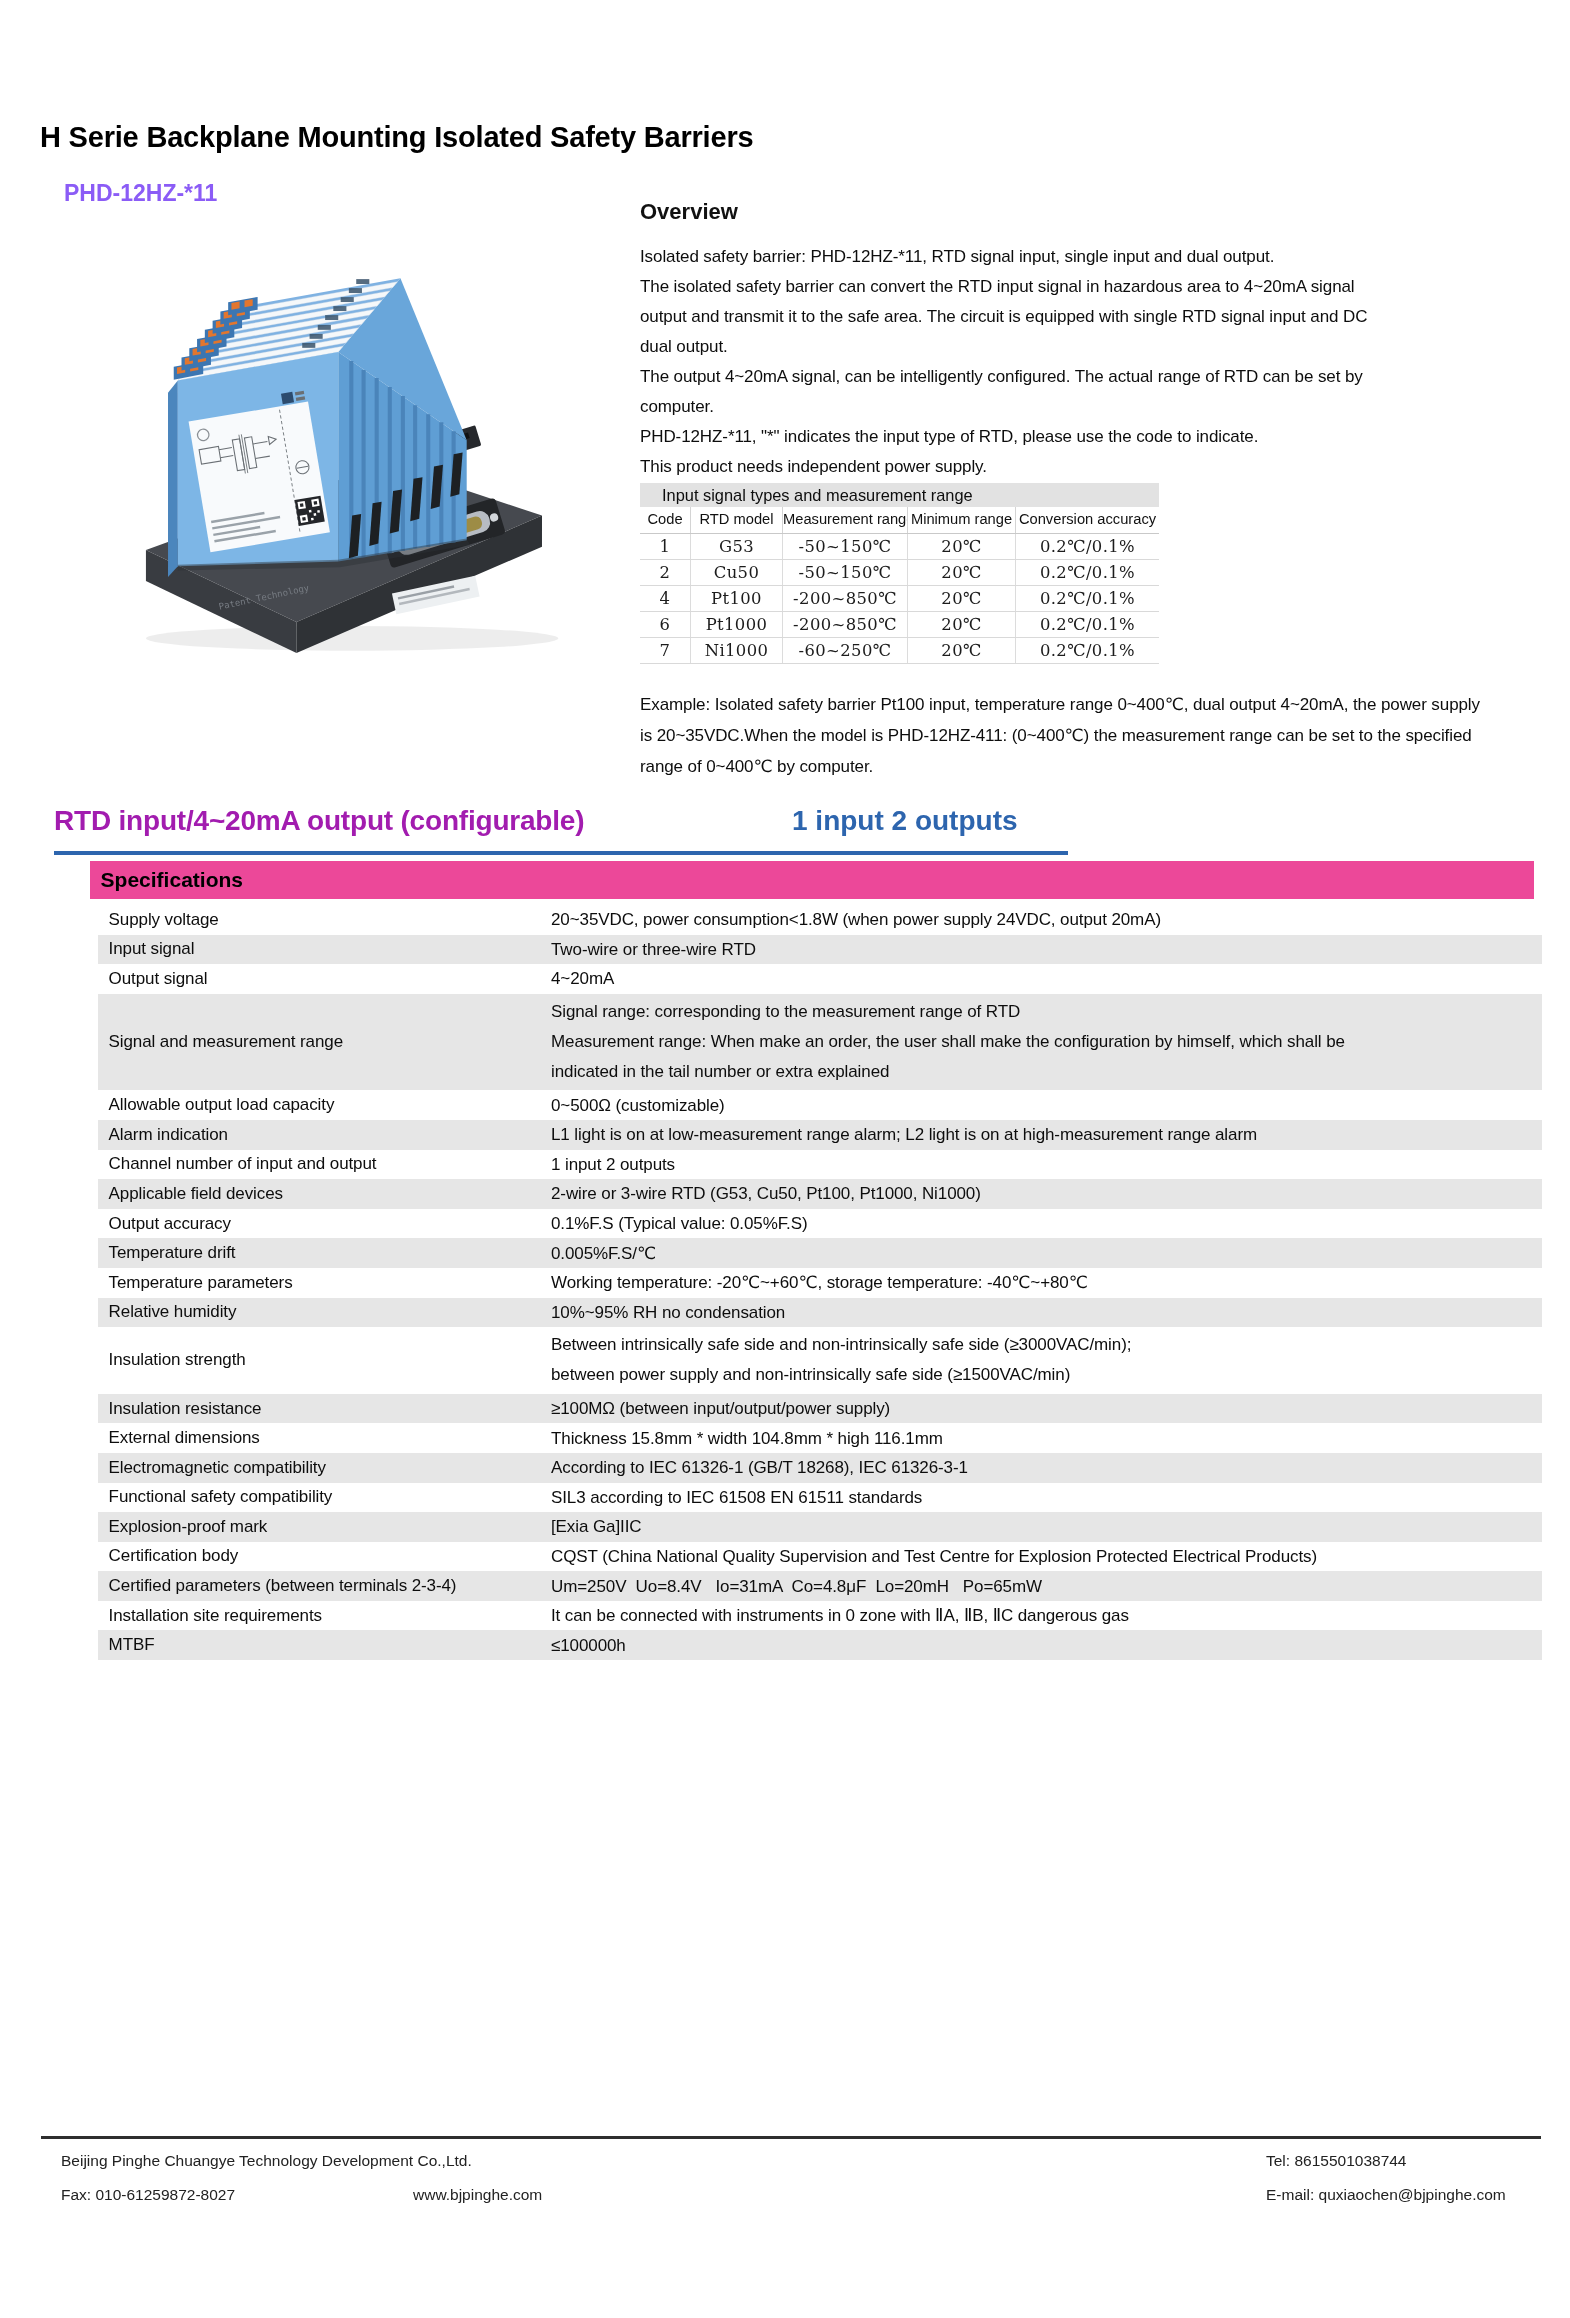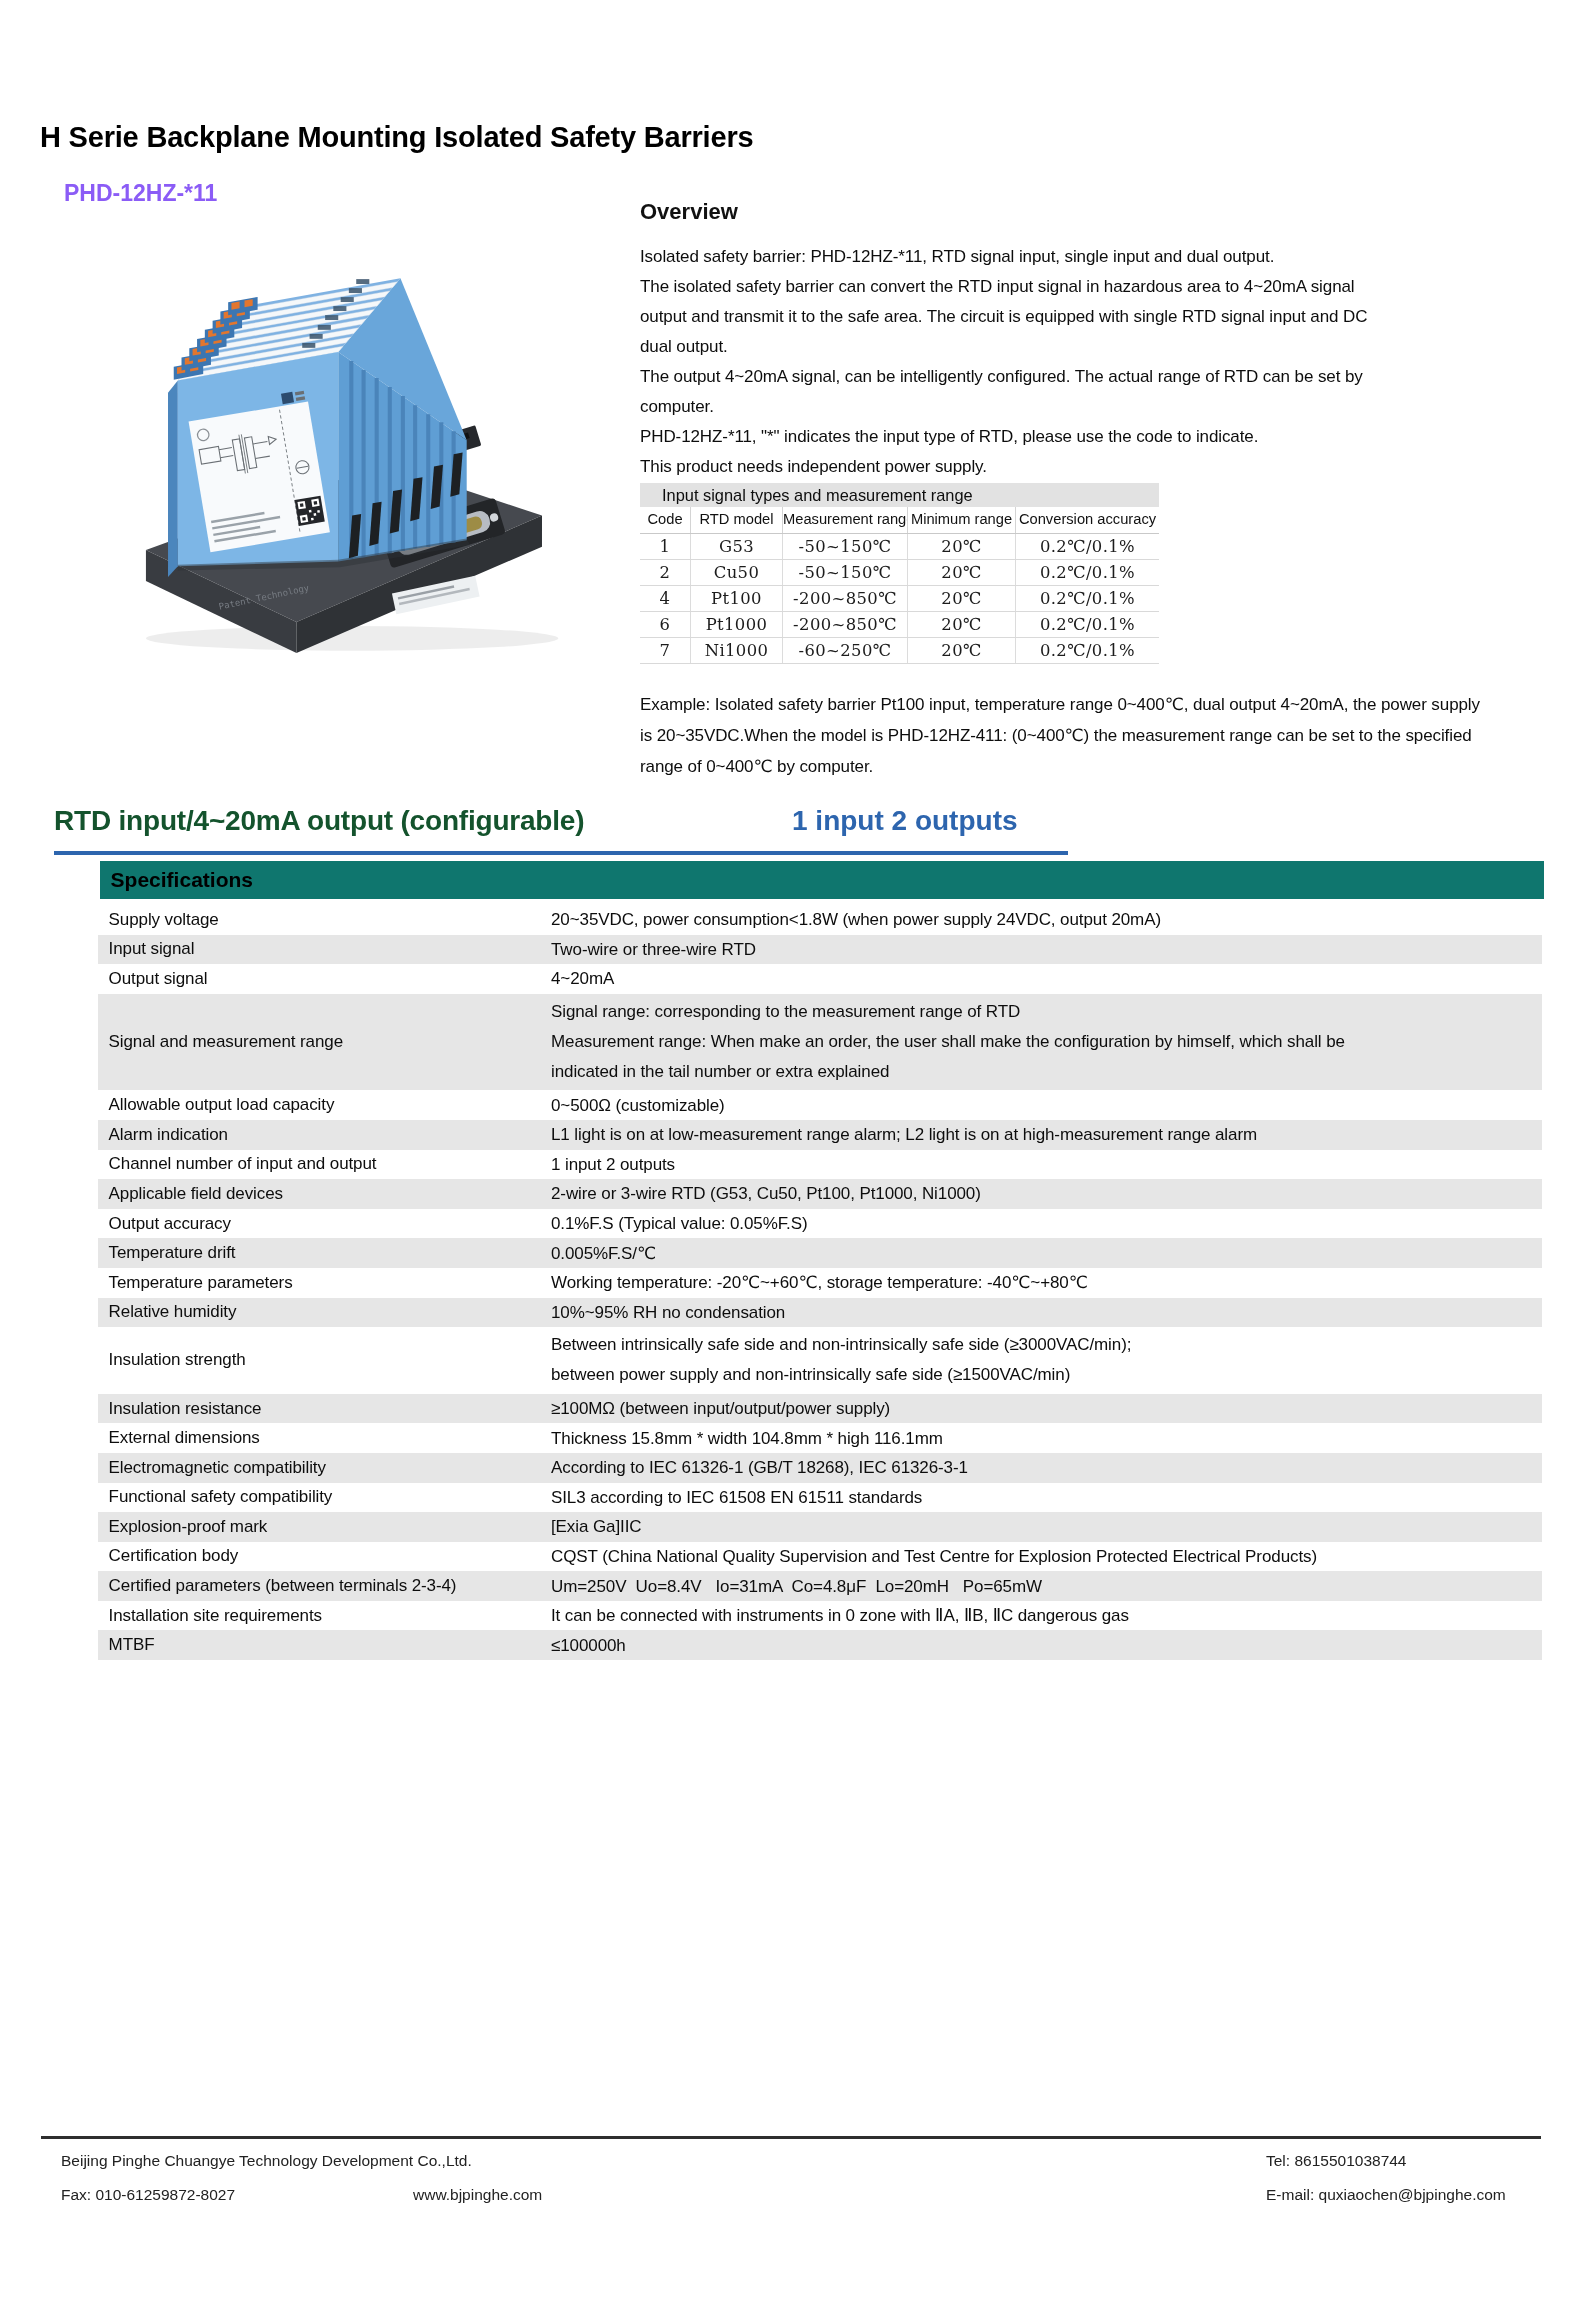--- a/index.html
+++ b/index.html
@@ -23,21 +23,21 @@
   .it-hrow{display:flex;height:27px;border-bottom:1.6px solid #c9c9c9;background:#fff}
   .it-hc{font-size:14.7px;line-height:25px;text-align:center;border-right:0.8px solid #d4d4d4;white-space:nowrap;overflow:hidden}
   .it-row{display:flex;height:26px;border-bottom:0.8px solid #d9d9d9;background:#fff}
   .it-dc{font-family:"DejaVu Serif","Liberation Serif",serif;font-size:16.4px;line-height:25px;text-align:center;letter-spacing:0.4px;border-right:0.8px solid #dcdcdc;color:#1c1c1c;white-space:nowrap;overflow:hidden}
   .c0{width:51px}.c1{width:92px}.c2{width:125px}.c3{width:108px}.c4{width:143px;border-right:none !important}
 
   .sec-left{position:absolute;left:54px;top:805px;font-size:28px;font-weight:700;letter-spacing:-0.2px}
   .sec-right{position:absolute;left:792px;top:805px;font-size:28px;font-weight:700}
   .sec-rule{position:absolute;left:54px;top:851px;width:1014px;height:4.1px}
 
-  .spec-bar{position:absolute;left:100px;top:861px;width:1444px;height:38px;background:#0f766e;font-size:21px;font-weight:700;line-height:38px;padding-left:10.6px;color:#000}
+  .spec-bar{position:absolute;left:90px;top:861px;width:1444px;height:38px;background:#ec4899;font-size:21px;font-weight:700;line-height:38px;padding-left:10.6px;color:#000}
   .spec-table{position:absolute;left:98px;top:905px;width:1444px}
   .sp-row{display:flex;align-items:center;min-height:29.4px}
   .sp-row.shade{background:#e6e6e6}
   .sp-label{width:453px;padding-left:10.6px;font-size:17px;flex-shrink:0;color:#0d0d0d;letter-spacing:-0.1px}
   .sp-val{flex:1;padding:3.3px 13px 3.3px 0;font-size:17px;white-space:pre-wrap;color:#0d0d0d;letter-spacing:-0.1px}
   .sp-vline{line-height:23px}
   .sp-val.multi .sp-vline{line-height:30px}
 
   .f-rule{position:absolute;left:41px;top:2136px;width:1500px;height:2.5px;background:#2e2e2e}
   .f-text{position:absolute;font-size:15.5px;color:#222;white-space:pre}
@@ -255,21 +255,21 @@
         </div>
       </div>
   </div>
 
   <div class="ex-lines">
       <div class="tline">Example: Isolated safety barrier Pt100 input, temperature range 0~400℃, dual output 4~20mA, the power supply</div>
       <div class="tline">is 20~35VDC.When the model is PHD-12HZ-411: (0~400℃) the measurement range can be set to the specified</div>
       <div class="tline">range of 0~400℃ by computer.</div>
     </div>
 
-  <div class="sec-left accent-text" style="color: #14532d; text-align: center;">RTD input/4~20mA output (configurable)</div>
+  <div class="sec-left accent-text" style="color: #a21caf; text-align: center;">RTD input/4~20mA output (configurable)</div>
   <div class="sec-right accent-text" style="color: rgb(45, 101, 174);">1 input 2 outputs</div>
   <div class="sec-rule" style="background: rgb(45, 101, 174);"></div>
 
   <div class="spec-bar">Specifications</div>
   <div class="spec-table">
       <div class="sp-row">
         <div class="sp-label">Supply voltage</div>
         <div class="sp-val"><div class="sp-vline">20~35VDC, power consumption&lt;1.8W (when power supply 24VDC, output 20mA)</div></div>
       </div>
       <div class="sp-row shade">

